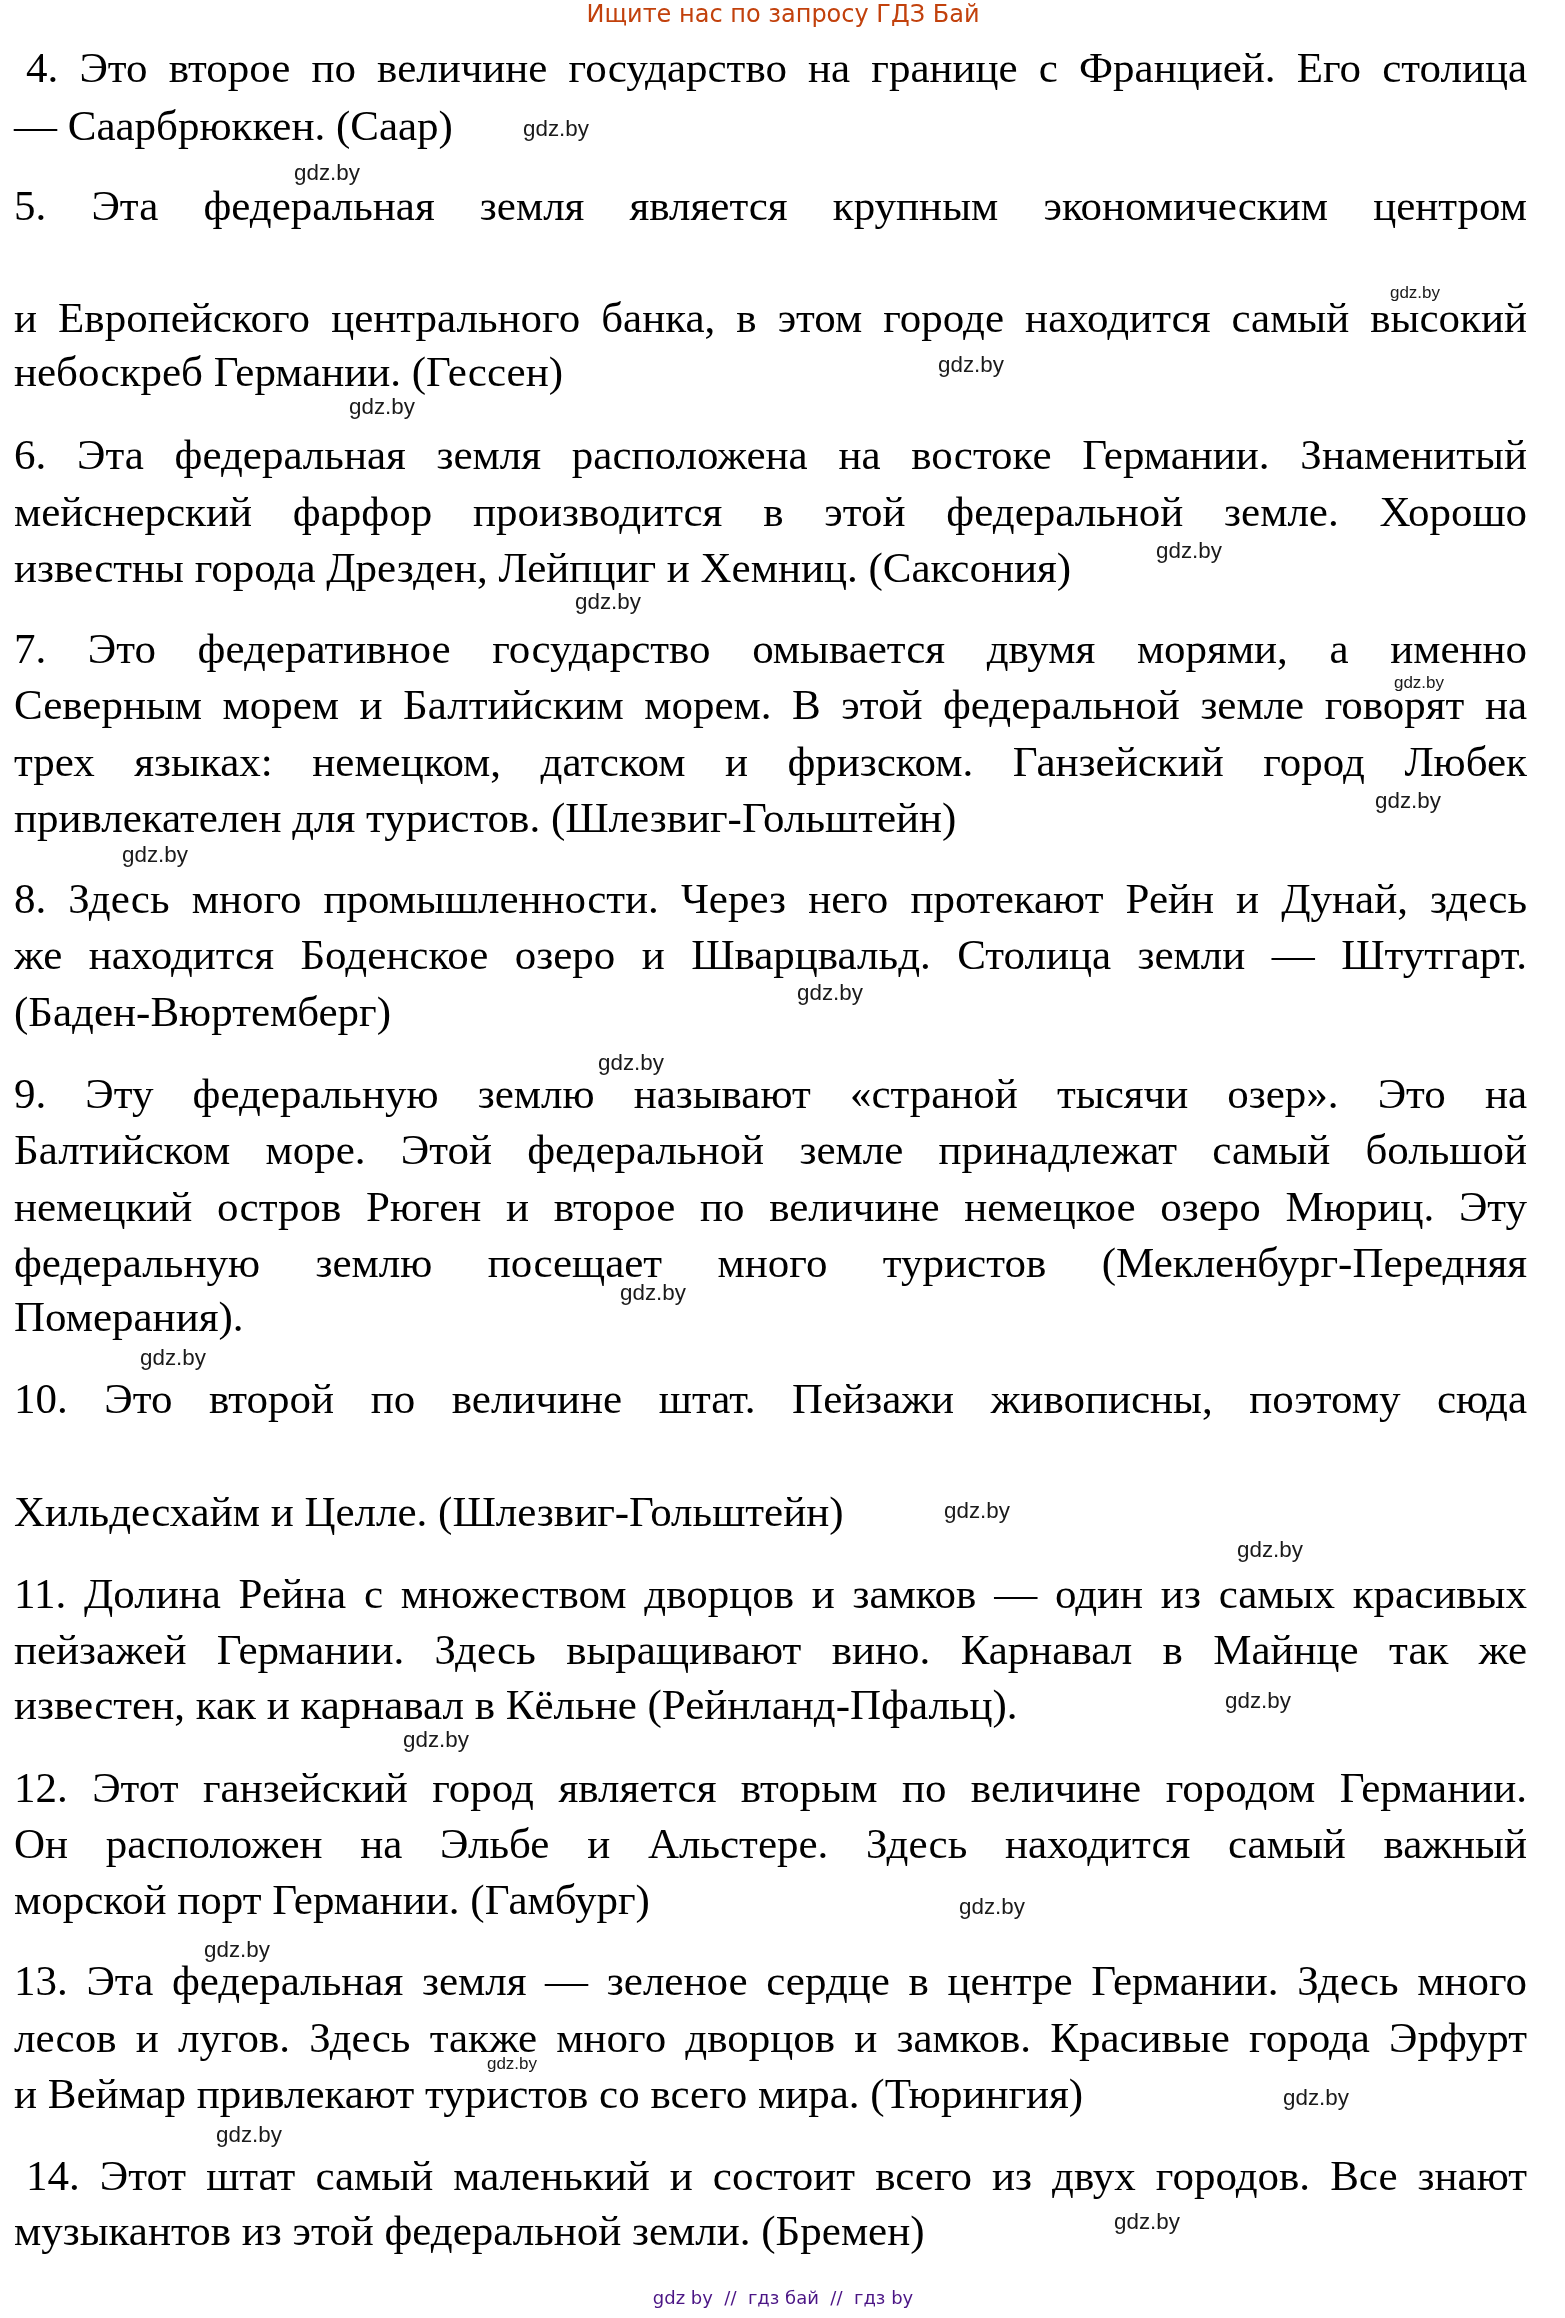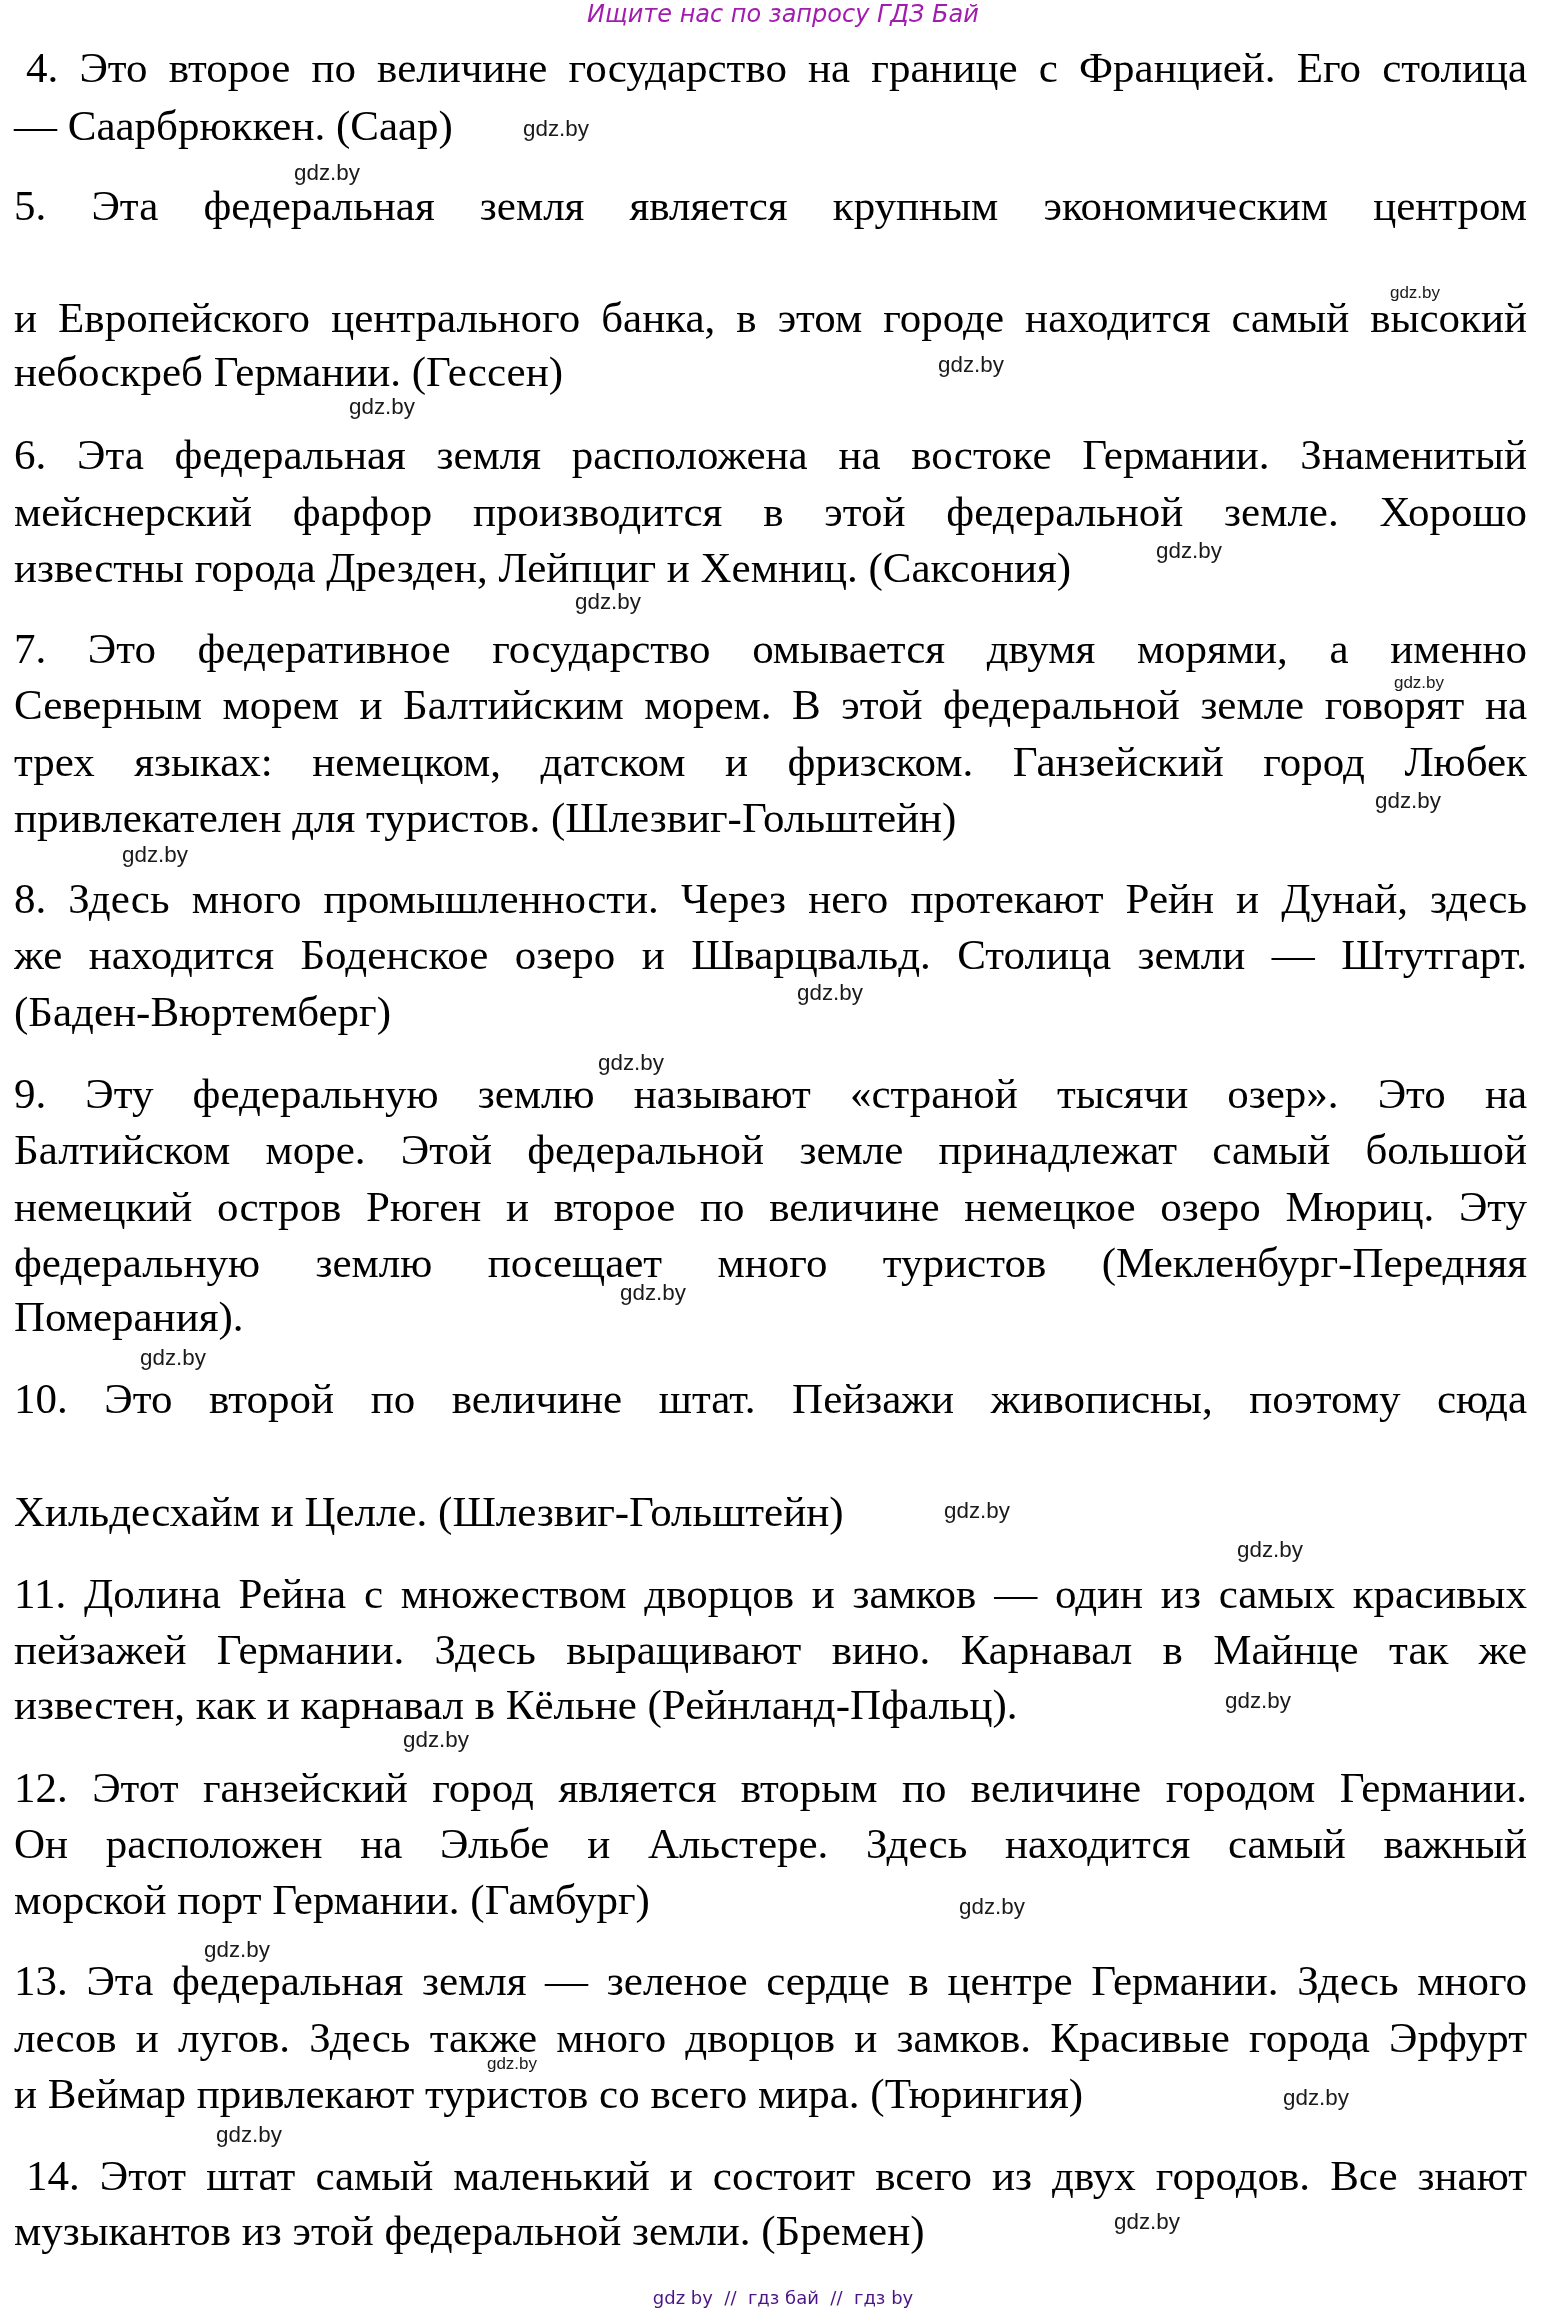--- a/index.html
+++ b/index.html
@@ -16,22 +16,21 @@
   .header {
     position: absolute;
     left: 0;
     top: 0;
     width: 1566px;
     height: 31px;
     text-align: center;
     font-family: "DejaVu Sans", "Liberation Sans", sans-serif;
     font-size: 24px;
     line-height: 29px;
-    color: #a21caf;
-    font-style: italic;
+    color: #c2410c;
   }
   .footer {
     position: absolute;
     left: 0;
     top: 2281px;
     width: 1566px;
     height: 34px;
     text-align: center;
     font-family: "DejaVu Sans", "Liberation Sans", sans-serif;
     font-size: 18px;

